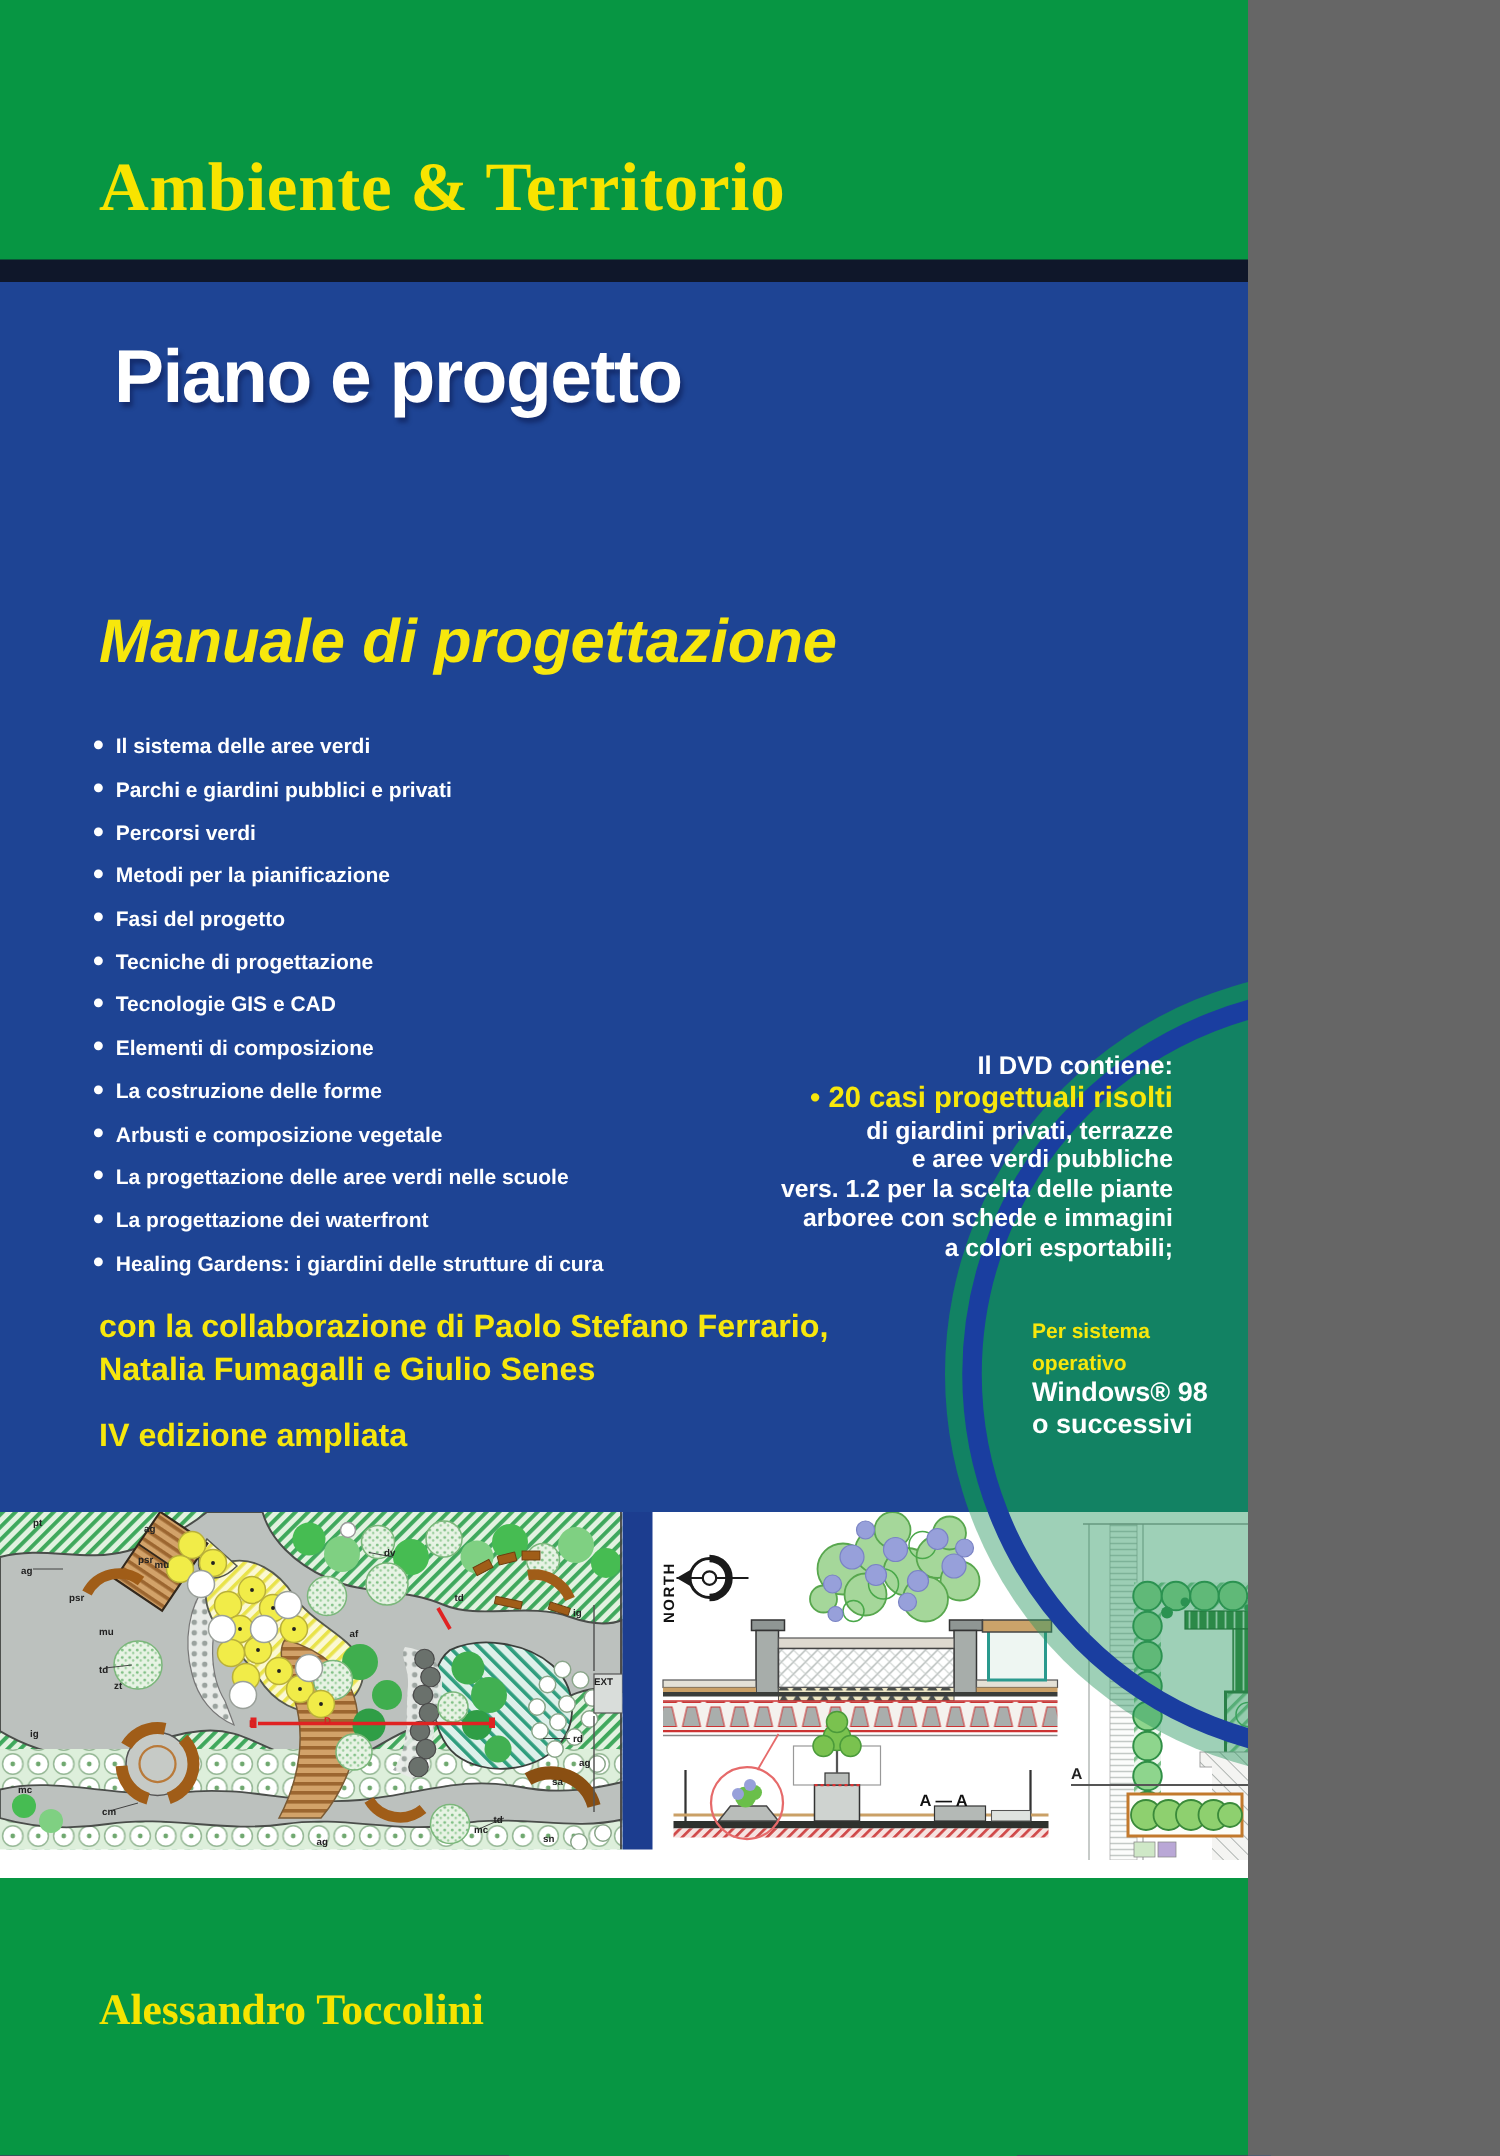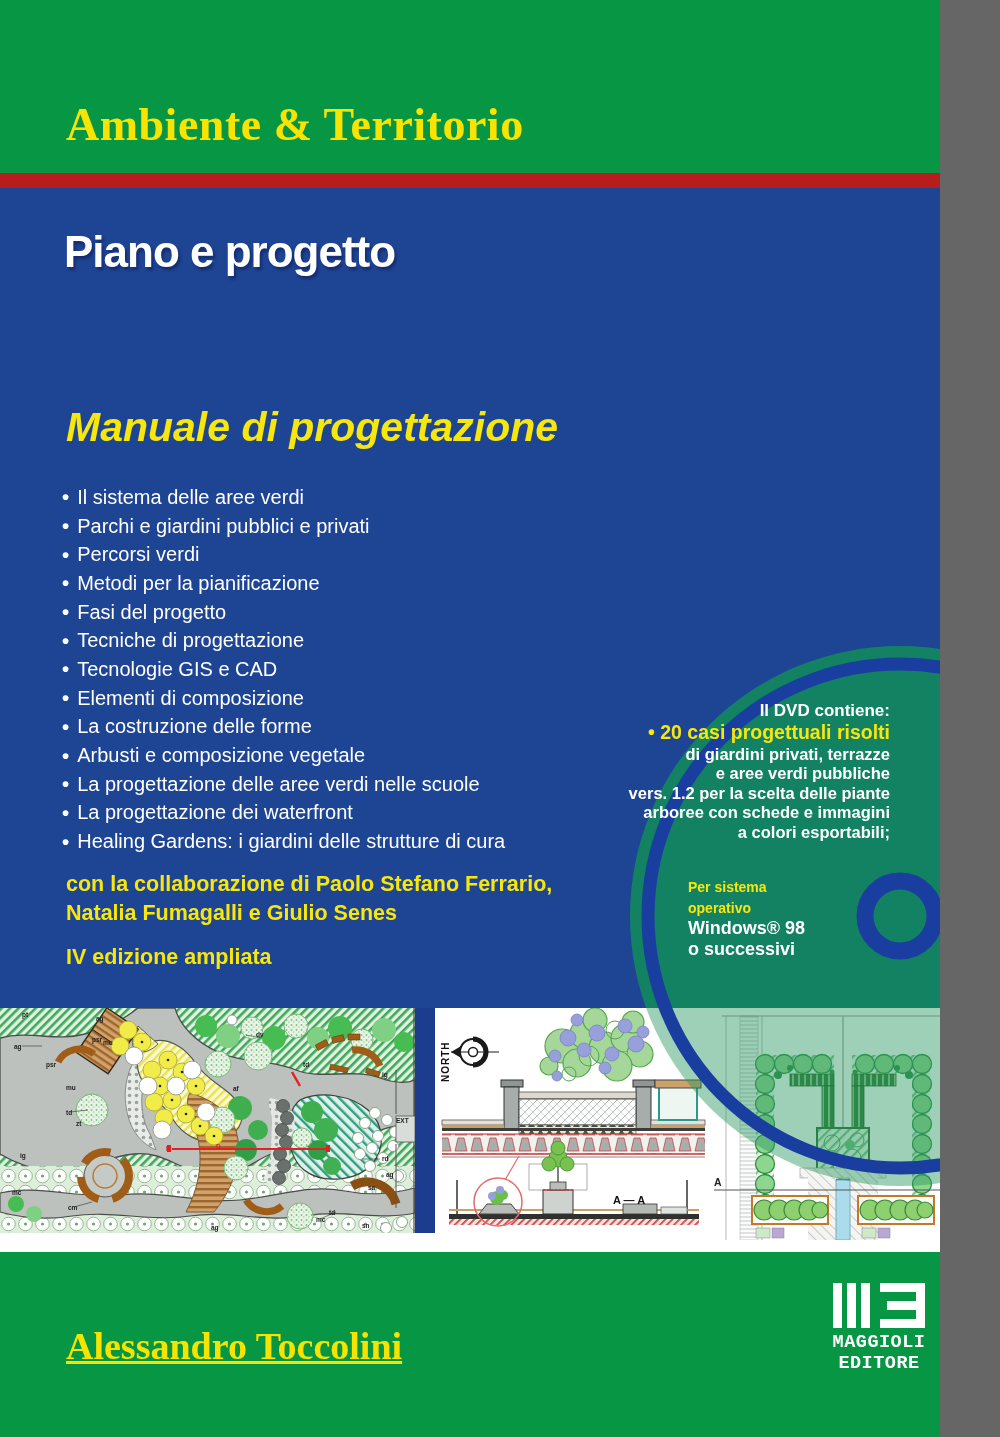--- a/index.html
+++ b/index.html
@@ -1,51 +1,51 @@
 <!DOCTYPE html>
 <html><head>
 <meta charset="utf-8">
 <style>
   html,body{margin:0;padding:0;background:#666;}
-  .cover{position:relative;width:940px;height:1437px;background:#b91c1c;overflow:hidden;
+  .cover{position:relative;width:832px;height:1437px;background:#0f172a;overflow:hidden;
          font-family:"Liberation Sans",sans-serif;}
   
   .band-top{position:absolute;left:0;top:0;width:1000px;height:173px;background:#079643;}
   .band-bottom{position:absolute;left:0;top:1252px;width:1000px;height:185px;background:#079643;}
   .main-blue{position:absolute;left:0;top:188px;width:1000px;height:820px;background:#1e4494;}
   
   .series-title{position:absolute;left:66px;top:98px;z-index:6;
       font-family:"Liberation Serif",serif;font-weight:bold;font-size:46px;color:#f8e400;letter-spacing:.5px;}
-  .book-title{position:absolute;left:64px;top:214px;z-index:6;font-weight:bold;font-size:44px;
+  .book-title{position:absolute;left:76px;top:214px;z-index:6;font-weight:bold;font-size:50px;
       line-height:75px;color:#ffffff;letter-spacing:-1px;text-shadow:2px 3px 3px rgba(0,0,40,.35);}
   .subtitle{position:absolute;left:66px;top:404px;z-index:6;font-weight:bold;font-style:italic;
       font-size:41px;color:#f7e70c;}
   .bullets{position:absolute;left:62px;top:483px;z-index:6;color:#fff;}
   .b-row{display:flex;height:28.7px;align-items:center;}
   .b-dot{font-weight:bold;font-size:20.5px;margin-right:8px;}
-  .b-txt{font-weight:normal;font-size:20px;white-space:nowrap;}
+  .b-txt{font-weight:bold;font-size:14px;white-space:nowrap;}
   .collab{position:absolute;left:66px;top:870px;z-index:6;color:#f7e70c;font-weight:bold;
       font-size:21.5px;line-height:29px;}
   .edition{position:absolute;left:66px;top:945px;z-index:6;color:#f7e70c;font-weight:bold;font-size:21.5px;}
   
   .dvd-block{position:absolute;right:50px;top:700px;width:330px;text-align:right;z-index:6;}
   .dvd-head{font-weight:bold;font-size:17px;line-height:21px;color:#ffffff;}
   .dvd-yellow{font-weight:bold;font-size:19.5px;line-height:23.5px;color:#f7e70c;}
   .dvd-white{font-weight:bold;font-size:16.5px;line-height:19.5px;color:#ffffff;text-align:right;}
   .os-block{position:absolute;left:688px;top:877px;z-index:6;text-align:left;}
   .os-yellow{font-weight:bold;font-size:14px;line-height:20.5px;color:#f7e70c;}
   .os-white{font-weight:bold;font-size:18px;line-height:21px;color:#ffffff;}
   
   .image-strip{position:absolute;left:0;top:1008px;width:1000px;height:244px;background:#ffffff;z-index:1;}
   .panel{position:absolute;top:0;z-index:2;}
   .blue-bar{position:absolute;left:415px;top:0;width:20px;height:225px;background:#1c3d8f;z-index:2;}
   .disc-svg{position:absolute;left:0;top:0;width:1000px;height:1437px;z-index:5;pointer-events:none;}
   
   .author{position:absolute;left:66px;top:1324px;z-index:6;font-family:"Liberation Serif",serif;
-      font-weight:bold;font-size:38px;color:#f5e400;text-decoration:underline;}
+      font-weight:bold;font-size:29px;color:#f5e400;}
   .publisher{position:absolute;left:820px;top:1283px;width:118px;z-index:6;text-align:center;}
   .pub-mark{display:block;margin:0 auto 4px auto;}
   .pub-name{font-family:Liberation Mono, monospace;font-weight:bold;font-size:18.5px;line-height:21px;
       color:#ffffff;letter-spacing:.5px;}
   
   #plan-labels text{font:bold 6.5px "Liberation Sans",sans-serif;fill:#222;}
   #plan-labels text.red{fill:#d42222;}
   .north-t{font:bold 10px "Liberation Sans",sans-serif;fill:#111;letter-spacing:1px;}
   .sec-t{font:bold 11px "Liberation Sans",sans-serif;fill:#111;}
   .a-t{font:bold 10.5px "Liberation Sans",sans-serif;fill:#222;}

